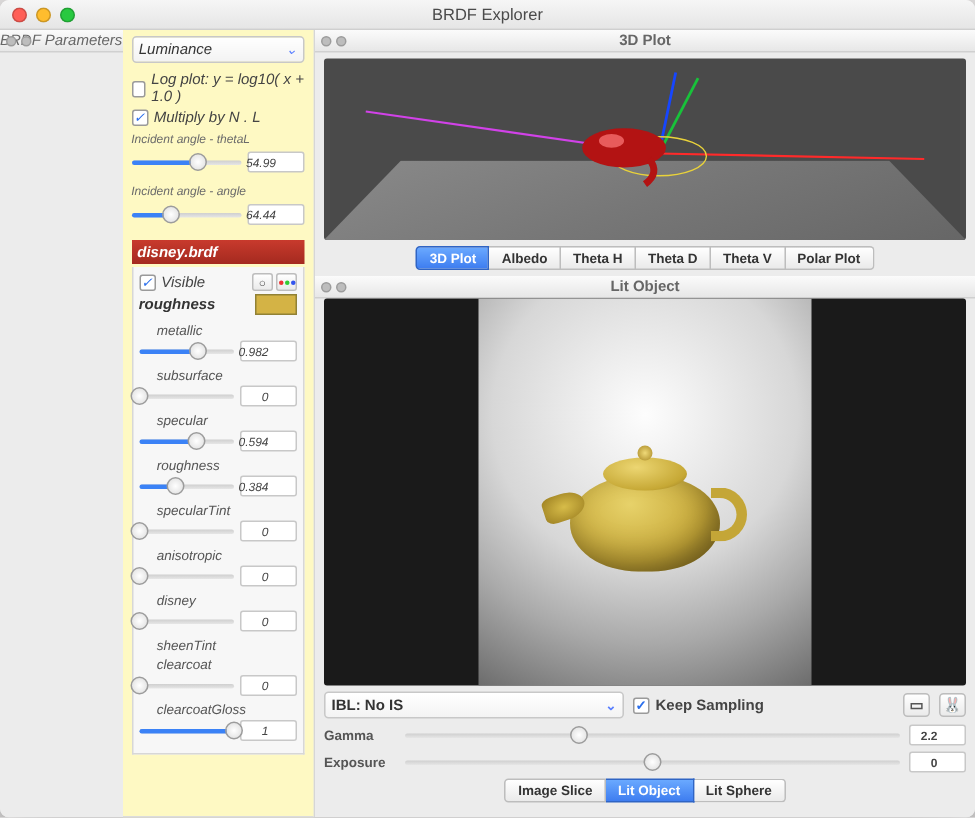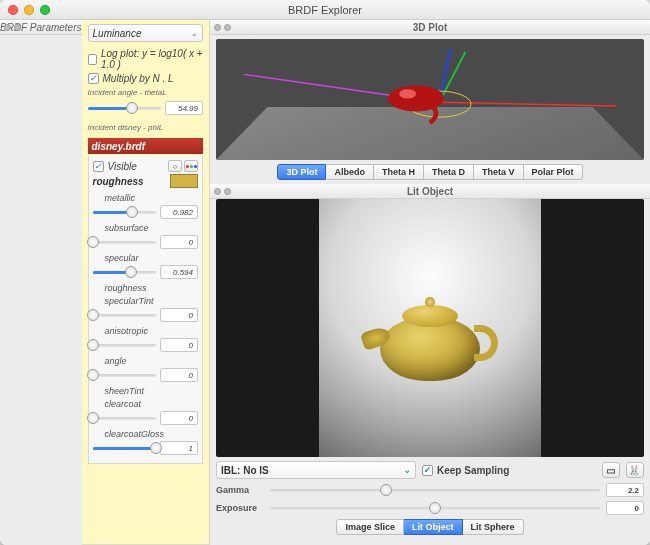--- a/index.html
+++ b/index.html
@@ -20,21 +20,21 @@
   .select { width: 100%; height: 18px; border: 1px solid #c8c8c8; border-radius: 3px; background: linear-gradient(#fff,#f3f3f3); padding: 0 4px; display: flex; align-items: center; justify-content: space-between; font-size: 10px; color: #333; }
   .select .chev { color: #5a7fff; font-size: 9px; }
   .chk-row { display: flex; align-items: center; gap: 4px; font-size: 9px; color: #444; margin-top: 4px; }
   .chk { width: 11px; height: 11px; border: 1px solid #9a9a9a; border-radius: 2px; background: #fff; display: inline-flex; align-items: center; justify-content: center; font-size: 9px; color: #2b6fec; line-height: 1; }
   .small-label { font-size: 8px; color: #6a6a6a; margin-top: 2px; }
   .slider-row { display: flex; align-items: center; gap: 4px; margin: 2px 0 4px 0; }
   .slider { flex: 1; height: 12px; position: relative; }
   .track { position: absolute; left: 0; right: 0; top: 5px; height: 3px; background: linear-gradient(#cfcfcf,#e6e6e6); border-radius: 2px; }
   .fill { position: absolute; left: 0; top: 5px; height: 3px; background: #3b82f6; border-radius: 2px 0 0 2px; }
   .thumb { position: absolute; top: 0; width: 12px; height: 12px; background: radial-gradient(#fff,#dcdcdc); border: 1px solid #9c9c9c; border-radius: 50%; transform: translateX(-50%); }
-  .valbox { width: 38px; height: 14px; border: 1px solid #c8c8c8; background: #fff; border-radius: 2px; font-size: 8px; color: #444; display: flex; align-items: center; justify-content: flex-end; padding: 0 4px; }
+  .valbox { width: 38px; height: 14px; border: 1px solid #c8c8c8; background: #fff; border-radius: 2px; font-size: 8px; color: #444; display: flex; align-items: center; justify-content: flex-end; padding: 0 18px; }
   .brdf-title { margin-top: 4px; height: 16px; background: linear-gradient(#c83a2d,#a42a1f); color: #fff; font-size: 9px; font-weight: bold; display: flex; align-items: center; padding: 0 4px; }
   .brdf-body { background: #f7f7f7; border: 1px solid #d7d7d7; border-top: none; padding: 4px; display: flex; flex-direction: column; gap: 2px; }
   .viz-row { display: flex; justify-content: space-between; align-items: center; }
   .btn-toggle { width: 14px; height: 12px; border: 1px solid #bdbdbd; background: linear-gradient(#fff,#eaeaea); border-radius: 2px; display: inline-flex; align-items: center; justify-content: center; font-size: 8px; color: #444; }
   .btn-toggle .rgb { display:flex; gap:1px;}
   .btn-toggle .cd { width:3px;height:3px;border-radius:50%;}
   .row-bc { display: flex; justify-content: space-between; align-items: center; }
   .swatch { width: 28px; height: 14px; background: #d4b345; border: 1px solid #918135;}
   .param-label { font-size: 9px; color: #555; margin-top: 3px; padding-left: 12px; }
   
@@ -103,21 +103,29 @@
         </div>
         <div class="small-label">Incident angle - thetaL</div>
         <div class="slider-row">
           <div class="slider">
               <div class="track"></div>
               <div class="fill" style="width:61%"></div>
               <div class="thumb" style="left:61%"></div>
             </div>
           <div class="valbox">54.99</div>
         </div>
-        <div class="small-label">Incident disney - phiL</div>
+        <div class="small-label">Incident angle - angle</div>
+        <div class="slider-row">
+          <div class="slider">
+              <div class="track"></div>
+              <div class="fill" style="width:36%"></div>
+              <div class="thumb" style="left:36%"></div>
+            </div>
+          <div class="valbox">64.44</div>
+        </div>
 
         <div class="brdf-title">
             <span>disney.brdf</span>
           </div>
         <div class="brdf-body">
           <div class="viz-row">
             <div class="chk-row" style="margin:0;">
               <span class="chk">✓</span>
               <span>Visible</span>
             </div>
@@ -165,20 +173,28 @@
                   <div class="slider">
                     <div class="track"></div>
                     <div class="fill" style="width:60%"></div>
                     <div class="thumb" style="left:60%"></div>
                   </div>
                   <div class="valbox">0.594</div>
                 </div>
               </div>
               <div>
                 <div class="param-label">roughness</div>
+                <div class="slider-row">
+                  <div class="slider">
+                    <div class="track"></div>
+                    <div class="fill" style="width:39%"></div>
+                    <div class="thumb" style="left:39%"></div>
+                  </div>
+                  <div class="valbox">0.384</div>
+                </div>
               </div>
               <div>
                 <div class="param-label">specularTint</div>
                 <div class="slider-row">
                   <div class="slider">
                     <div class="track"></div>
                     <div class="fill" style="width:0%"></div>
                     <div class="thumb" style="left:0%"></div>
                   </div>
                   <div class="valbox">0</div>
@@ -189,21 +205,21 @@
                 <div class="slider-row">
                   <div class="slider">
                     <div class="track"></div>
                     <div class="fill" style="width:0%"></div>
                     <div class="thumb" style="left:0%"></div>
                   </div>
                   <div class="valbox">0</div>
                 </div>
               </div>
               <div>
-                <div class="param-label">angle</div>
+                <div class="param-label">disney</div>
                 <div class="slider-row">
                   <div class="slider">
                     <div class="track"></div>
                     <div class="fill" style="width:0%"></div>
                     <div class="thumb" style="left:0%"></div>
                   </div>
                   <div class="valbox">0</div>
                 </div>
               </div>
               <div>

